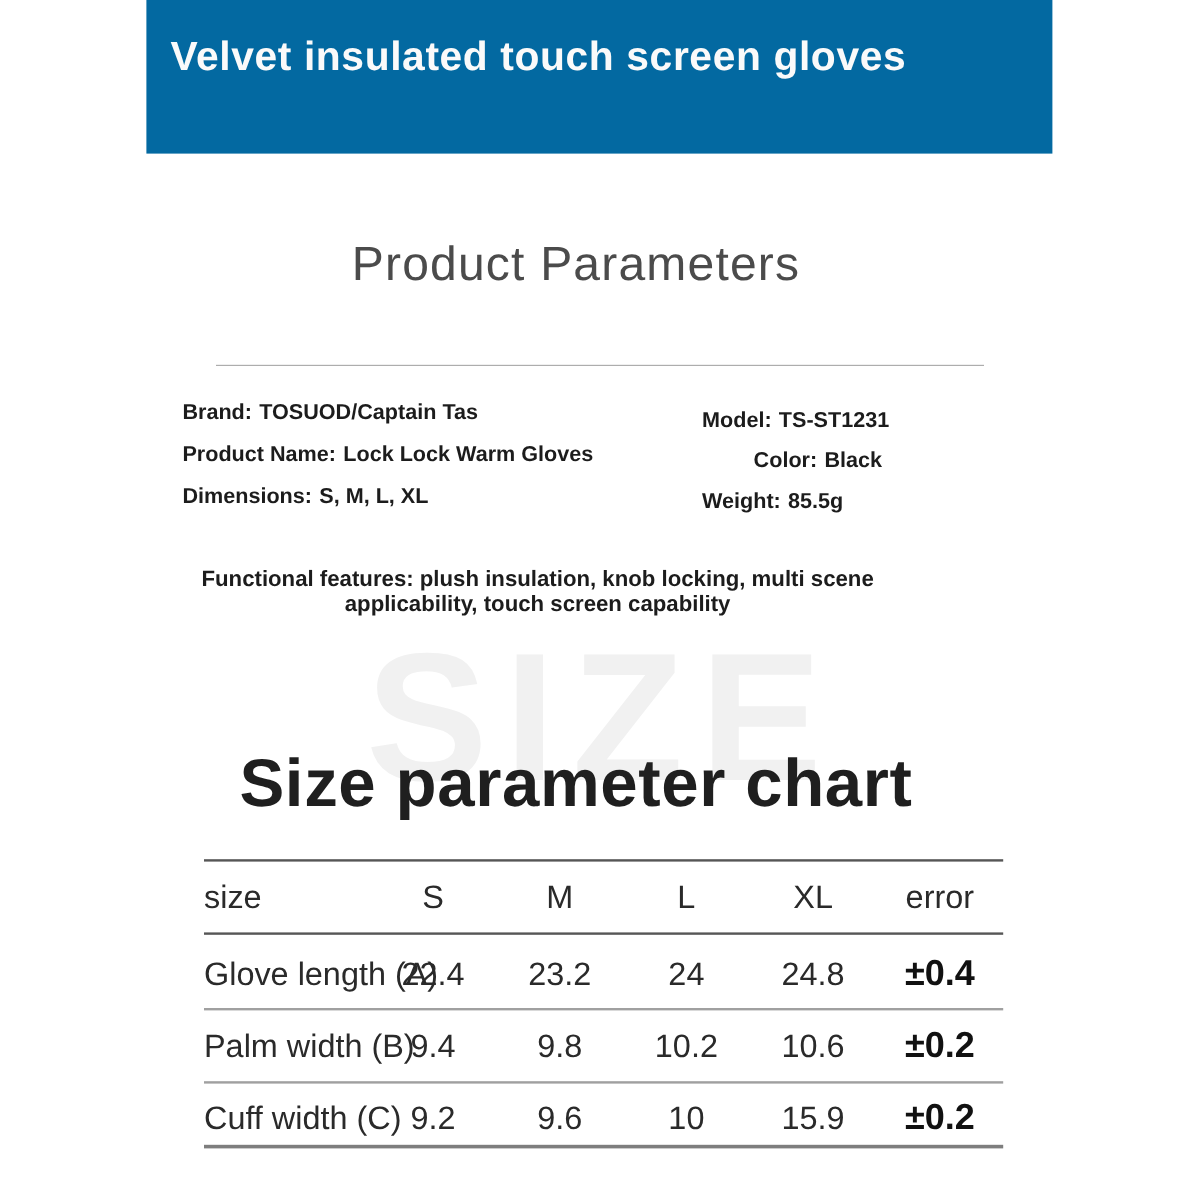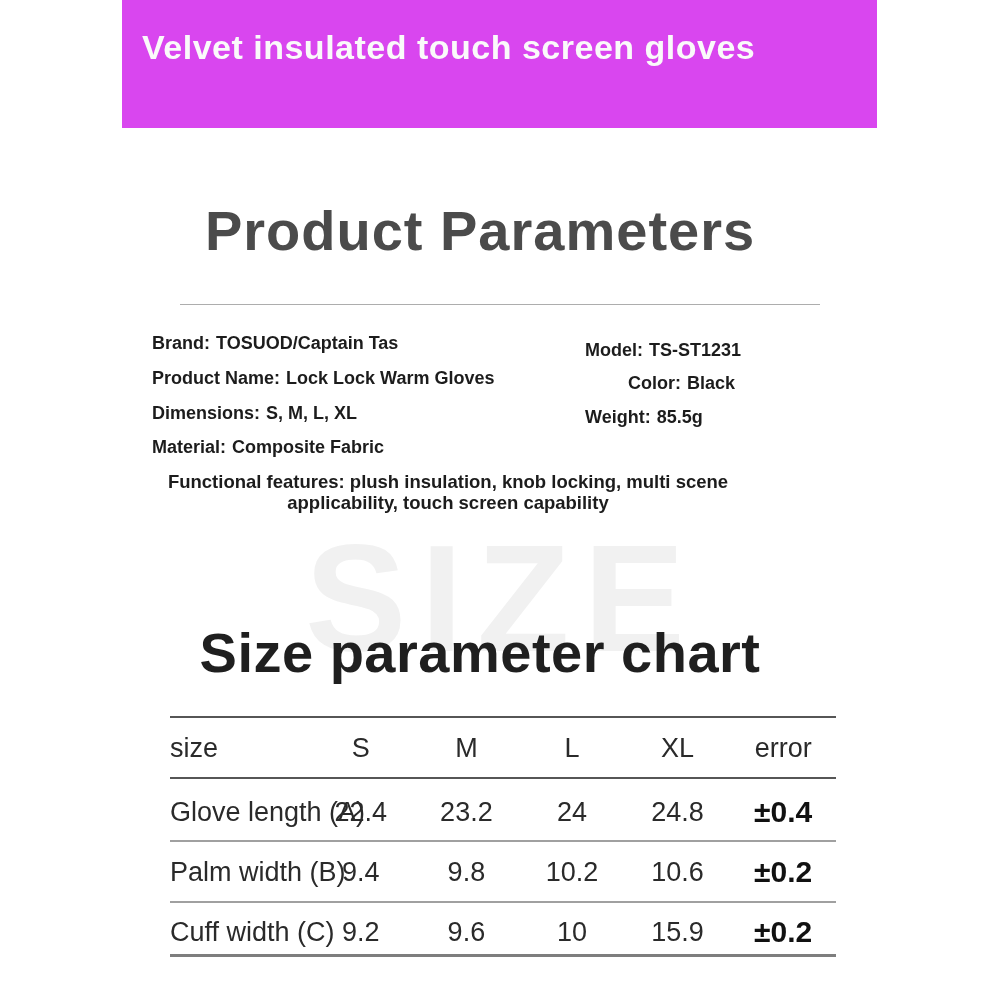--- a/index.html
+++ b/index.html
@@ -14,39 +14,39 @@
     height: 1000px;
     background: #ffffff;
     overflow: hidden;
   }
 
   
   .banner {
     position: absolute;
     left: 122px; top: 0px;
     width: 755px; height: 128px;
-    background: #d946ef;
+    background: #0369a1;
   }
   .banner-title {
     position: absolute;
     left: 20px; top: 28px;
     color: #fafafa;
     font-size: 34px;
     font-weight: 700;
     letter-spacing: 0.5px;
     white-space: nowrap;
   }
 
   
   .section-title {
     position: absolute;
     left: 480px; top: 198px;
     transform: translateX(-50%);
-    font-size: 56px;
-    font-weight: 700;
+    font-size: 40px;
+    font-weight: 400;
     color: #4b4b4b;
     letter-spacing: 1px;
     white-space: nowrap;
   }
   .divider {
     position: absolute;
     left: 180px; top: 304px;
     width: 640px; height: 1px;
     background: #adadad;
   }
@@ -160,23 +160,20 @@
   <div class="divider"></div>
 
   <div class="detail" style="left:152px; top:368px;">
     <span class="lbl">Product Name:</span><span>Lock Lock Warm Gloves</span>
   </div>
   <div class="detail" style="left:152px; top:333px;">
     <span class="lbl">Brand:</span><span>TOSUOD/Captain Tas</span>
   </div>
   <div class="detail" style="left:152px; top:403px;">
     <span class="lbl">Dimensions:</span><span>S, M, L, XL</span>
-  </div>
-  <div class="detail" style="left:152px; top:437px;">
-    <span class="lbl">Material:</span><span>Composite Fabric</span>
   </div>
 
   <div class="detail" style="left:585px; top:340px;">
     <span class="lbl">Model:</span><span>TS-ST1231</span>
   </div>
   <div class="detail" style="left:585px; top:373px;margin-left:43px;">
     <span class="lbl">Color:</span><span>Black</span>
   </div>
   <div class="detail" style="left:585px; top:407px;">
     <span class="lbl">Weight:</span><span>85.5g</span>

